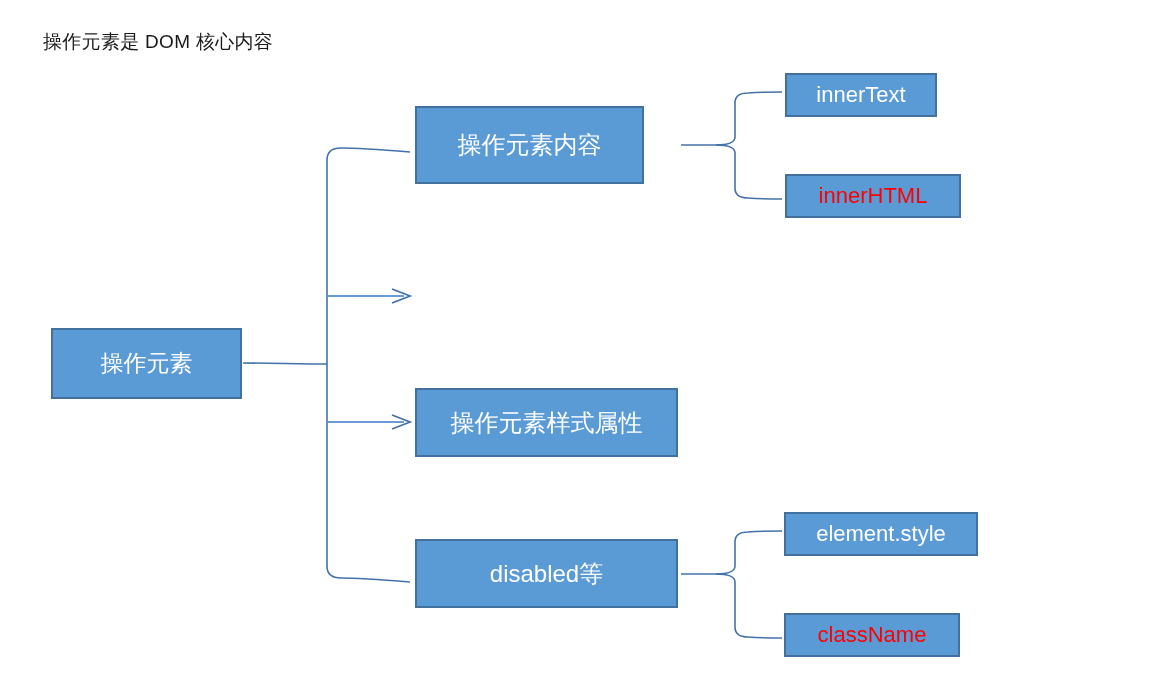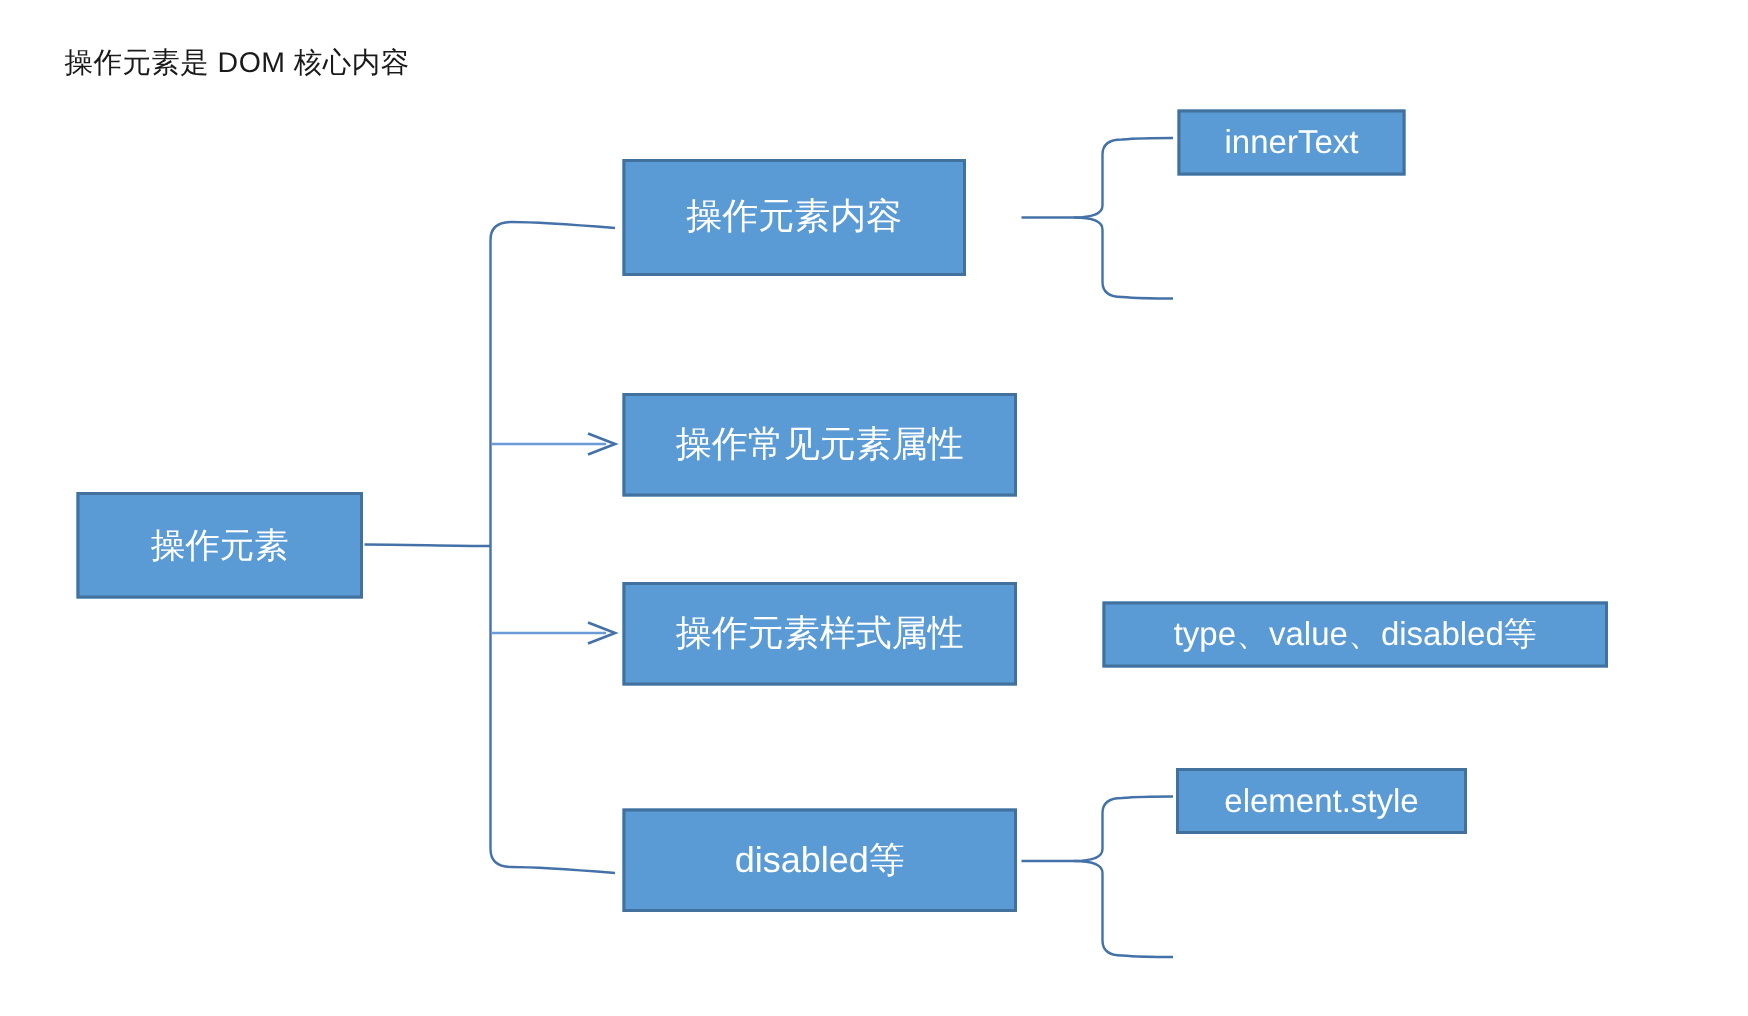--- a/index.html
+++ b/index.html
@@ -143,28 +143,28 @@
     <path class="conn" d="M 716 574 C 724 574 735 573 735 566 L 735 542 C 735 535 740 532 748 532
              C 760 531 770 531 782 531"></path>
     <path class="conn" d="M 716 574 C 724 574 735 575 735 582 L 735 627 C 735 634 740 637 748 637
              C 760 638 770 638 782 638"></path>
   </svg>
 
   <div class="node" id="node-root">操作元素</div>
 
   <div class="node" id="node-content">操作元素内容</div>
 
-  <div class="node" id="node-common-attr">操作常见元素属性</div>
 
   <div class="node" id="node-form-attr">操作元素样式属性</div>
 
   <div class="node" id="node-style-attr">disabled等</div>
 
   <div class="node" id="node-innertext">innerText</div>
 
+  <div class="node red" id="node-innerhtml">innerHTML</div>
 
 
-  <div class="node" id="node-form-list">type、value、disabled等</div>
 
   <div class="node" id="node-elementstyle">element.style</div>
 
+  <div class="node red" id="node-classname">className</div>
 
 </div>
 
 </body></html>

